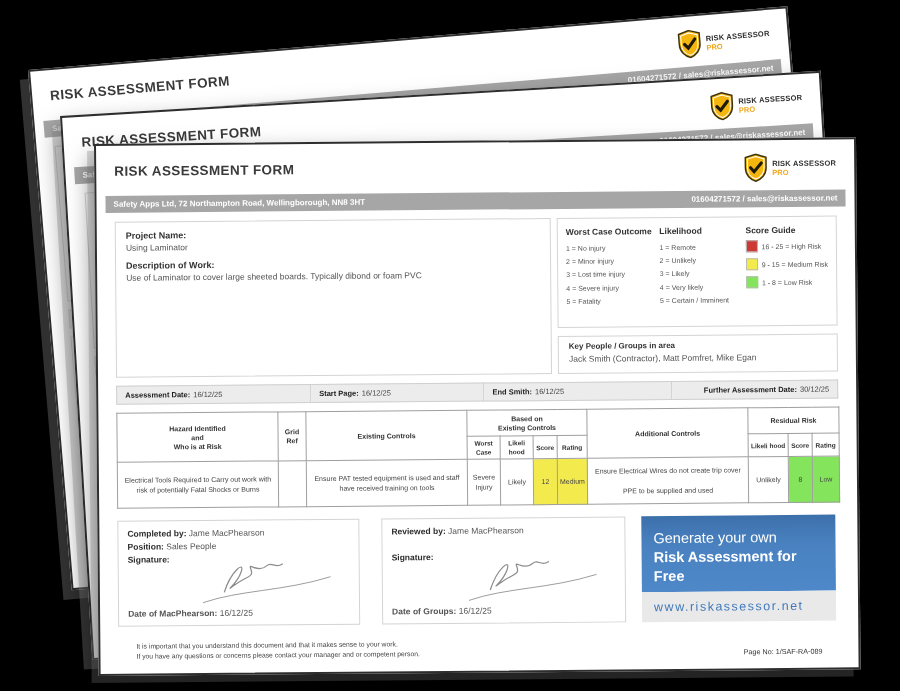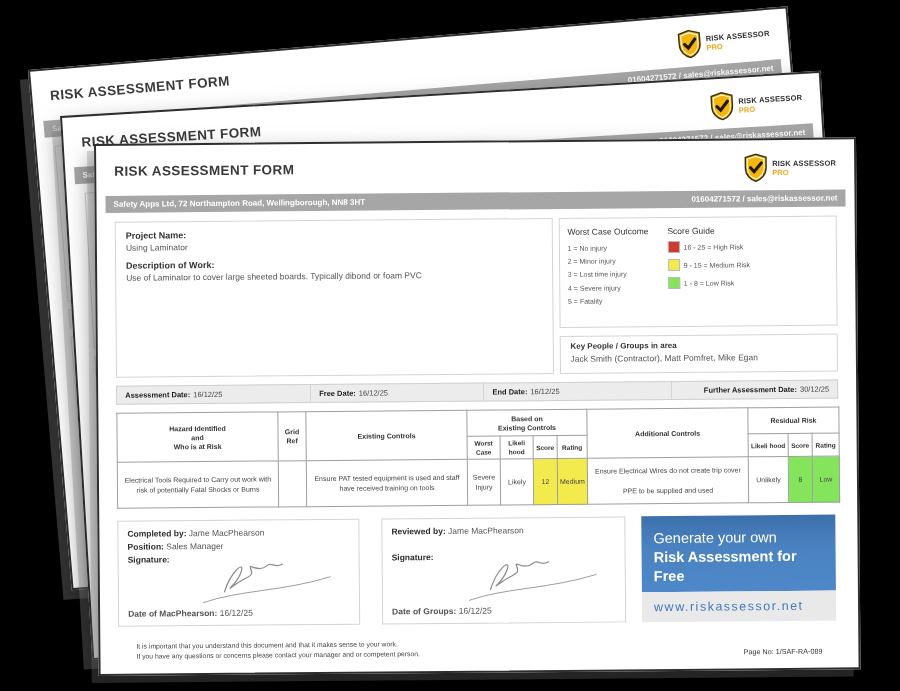--- a/index.html
+++ b/index.html
@@ -35,21 +35,21 @@
   .row-top { display:flex; gap:6px; margin-top:9px; }
   .box { border:1px solid #d4d4d4; background:#fff; }
   .project-box { width:440px; height:156px; padding:8px 10px; }
   .lbl  { font-size:9px; font-weight:bold; color:#333; margin-bottom:2px; }
   .val  { font-size:8.5px; color:#555; margin-bottom:8px; }
 
   .right-col { width:280px; }
   .legend-box { height:110px; display:flex; padding:8px 8px; gap:6px; }
   .leg-col { }
   .leg-col.c1 { width:94px; } .leg-col.c2 { width:86px; } .leg-col.c3 { width:86px; }
-  .leg-title { font-size:8.5px; font-weight:normal; color:#333; margin-bottom:5px; }
+  .leg-title { font-size:8.5px; font-weight:bold; color:#333; margin-bottom:5px; }
   .leg-item { font-size:7px; color:#555; line-height:13.2px; white-space:nowrap; }
   .sg-row { display:flex; align-items:center; gap:4px; margin-bottom:6px; }
   .sw { width:12px; height:12px; border:1px solid #bbb; flex:0 0 auto; }
   .sg-lbl { font-size:7px; color:#555; white-space:nowrap; }
 
   .keypeople-box { margin-top:8px; height:38px; padding:5px 10px; }
   .kp-title { font-size:8px; font-weight:bold; color:#333; }
   .kp-val { font-size:8.5px; color:#555; margin-top:3px; }
 
   .dates-bar { display:flex; margin-top:8px; height:19px; }
@@ -216,20 +216,28 @@
 
           <div class="right-col">
             <div class="box legend-box">
               <div class="leg-col c1">
                 <div class="leg-title">Worst Case Outcome</div>
                 <div class="leg-item">1 = No injury</div>
                 <div class="leg-item">2 = Minor injury</div>
                 <div class="leg-item">3 = Lost time injury</div>
                 <div class="leg-item">4 = Severe injury</div>
                 <div class="leg-item">5 = Fatality</div>
+              </div>
+              <div class="leg-col c2">
+                <div class="leg-title">Likelihood</div>
+                <div class="leg-item">1 = Remote</div>
+                <div class="leg-item">2 = Unlikely</div>
+                <div class="leg-item">3 = Likely</div>
+                <div class="leg-item">4 = Very likely</div>
+                <div class="leg-item">5 = Certain / Imminent</div>
               </div>
               <div class="leg-col c3">
                 <div class="leg-title">Score Guide</div>
                 <div class="sg-row">
                   <span class="sw" style="background-color: rgb(204, 58, 51);"></span>
                   <span class="sg-lbl">16 - 25 = High Risk</span>
                 </div>
                 <div class="sg-row">
                   <span class="sw" style="background-color: rgb(243, 234, 78);"></span>
                   <span class="sg-lbl">9 - 15 = Medium Risk</span>
@@ -247,25 +255,25 @@
             </div>
           </div>
         </div>
 
         <div class="dates-bar">
           <div class="date-cell dc1">
             <b>Assessment Date:</b>
             <span>16/12/25</span>
           </div>
           <div class="date-cell dc2">
-            <b>Free Date:</b>
+            <b>Start Page:</b>
             <span>16/12/25</span>
           </div>
           <div class="date-cell dc3">
-            <b>End Date:</b>
+            <b>End Smith:</b>
             <span>16/12/25</span>
           </div>
           <div class="date-cell dc4">
             <b>Further Assessment Date:</b>
             <span>30/12/25</span>
           </div>
         </div>
 
         <table class="risk">
           <colgroup>
@@ -322,21 +330,21 @@
             <td>Unlikely</td>
             <td style="background-color: rgb(132, 229, 92);">8</td>
             <td style="background-color: rgb(132, 229, 92);">Low</td>
           </tr>
         </tbody>
           </table>
 
         <div class="row-bottom">
           <div class="sig-box completed-box">
             <div class="sig-line"><b>Completed by:</b> <span>Jame MacPhearson</span></div>
-            <div class="sig-line"><b>Position:</b> <span>Sales Manager</span></div>
+            <div class="sig-line"><b>Position:</b> <span>Sales People</span></div>
             <div class="sig-line"><b>Signature:</b></div>
             <svg class="sig-scribble" viewBox="0 0 170 62">
               <path d="M38 44 C46 20 62 8 57 22 C52 36 36 46 50 36 C64 26 72 28 68 18 C65 10 76 24 86 15 C92 9 95 19 104 13" fill="none" stroke="#8c8c8c" stroke-width="1.4" stroke-linecap="round"></path>
               <path d="M14 56 C55 42 105 44 158 28" fill="none" stroke="#9a9a9a" stroke-width="1.1" stroke-linecap="round"></path>
             </svg>
             <div class="sig-date"><b>Date of MacPhearson:</b> <span>16/12/25</span></div>
           </div>
 
           <div class="sig-box reviewed-box">
             <div class="sig-line"><b>Reviewed by:</b> <span>Jame MacPhearson</span></div>

